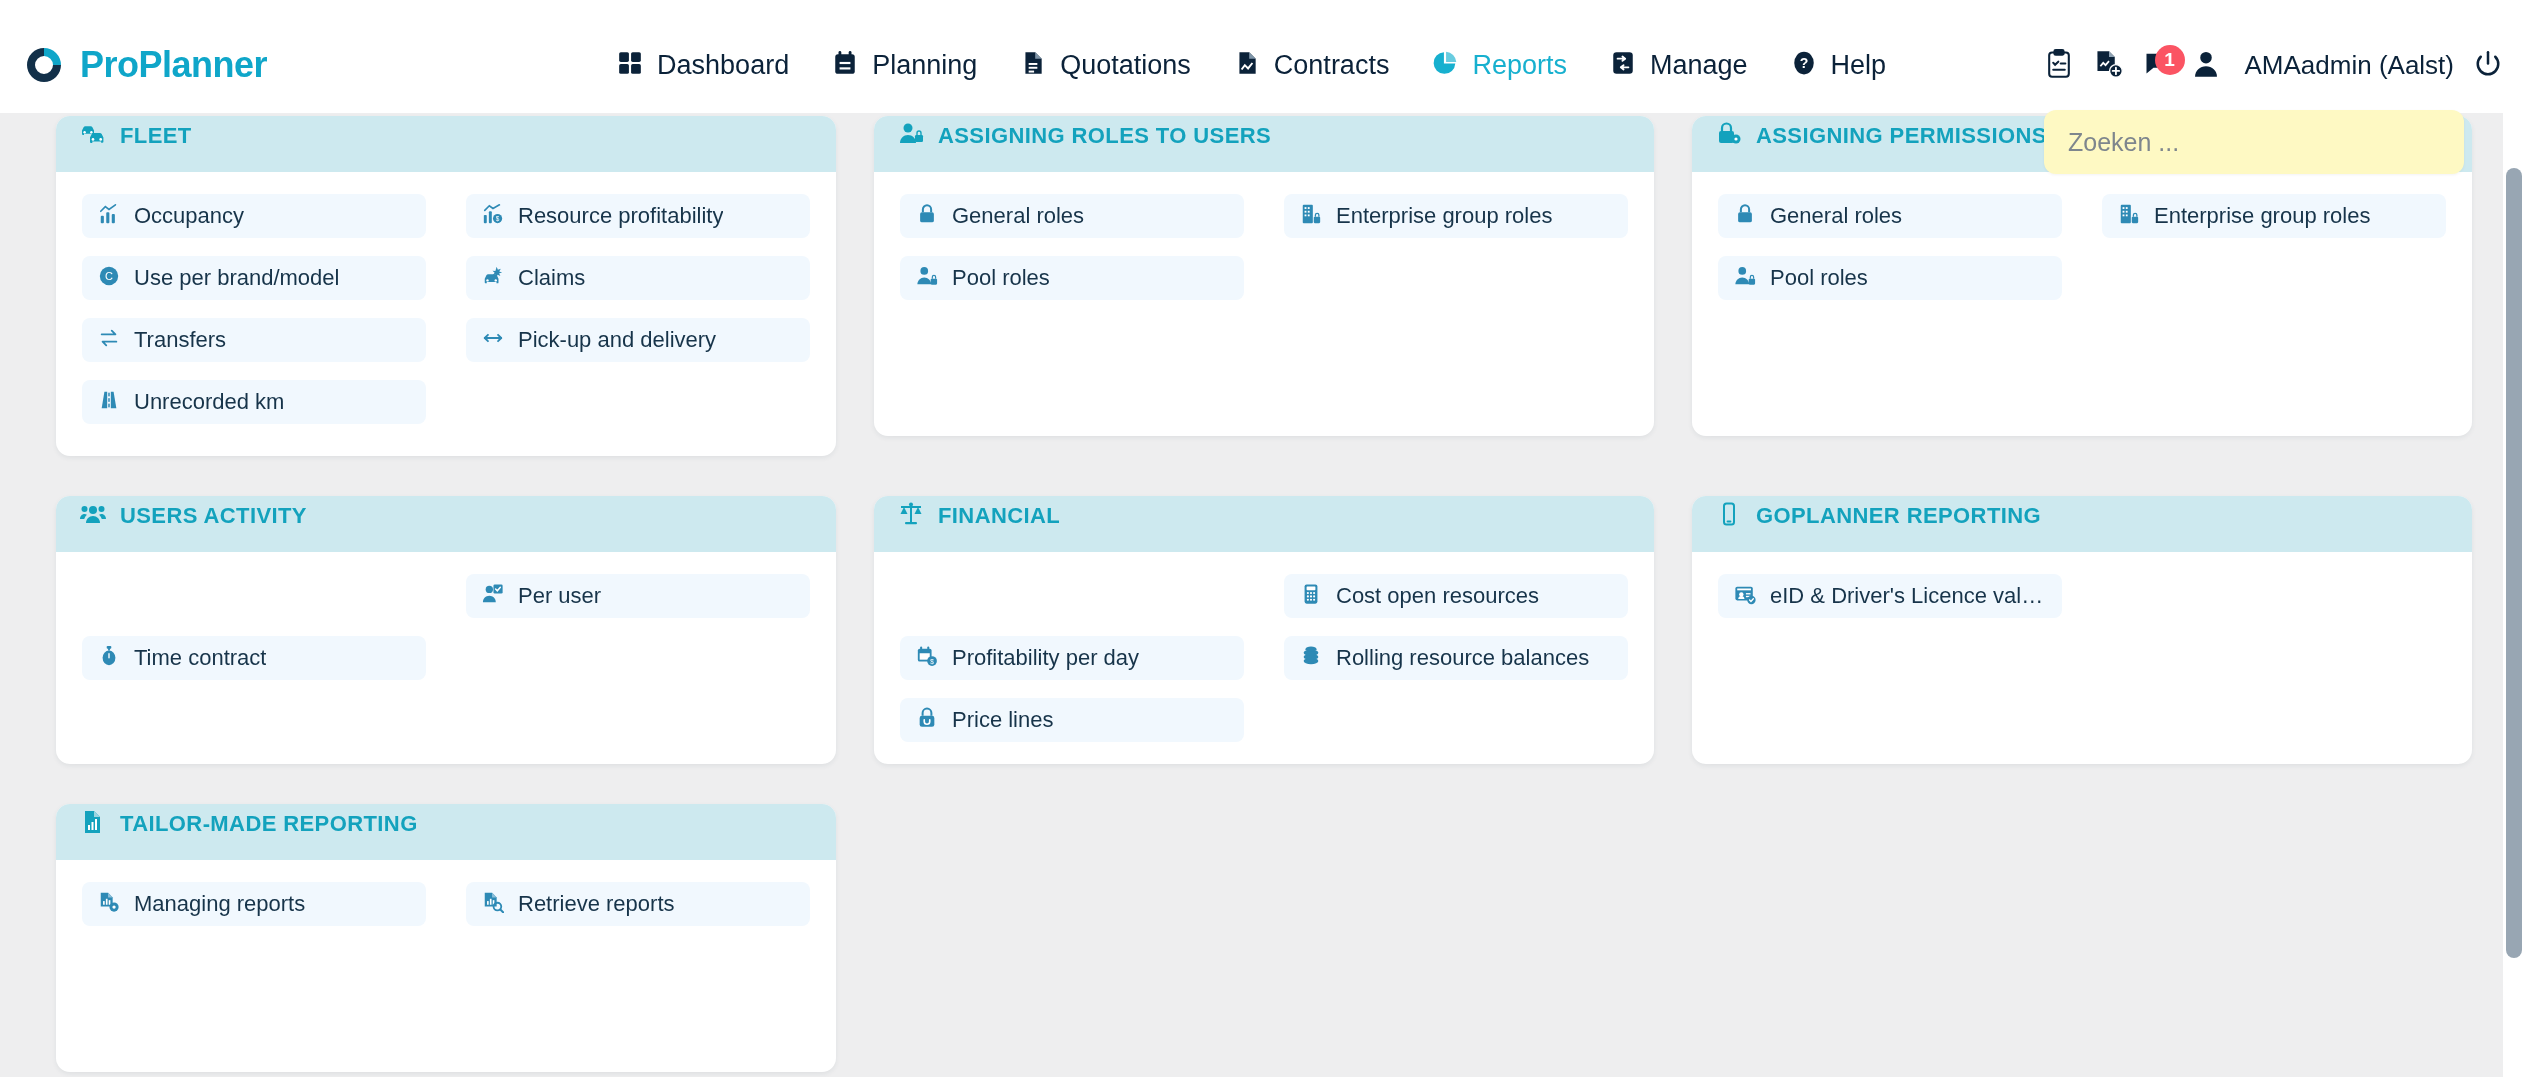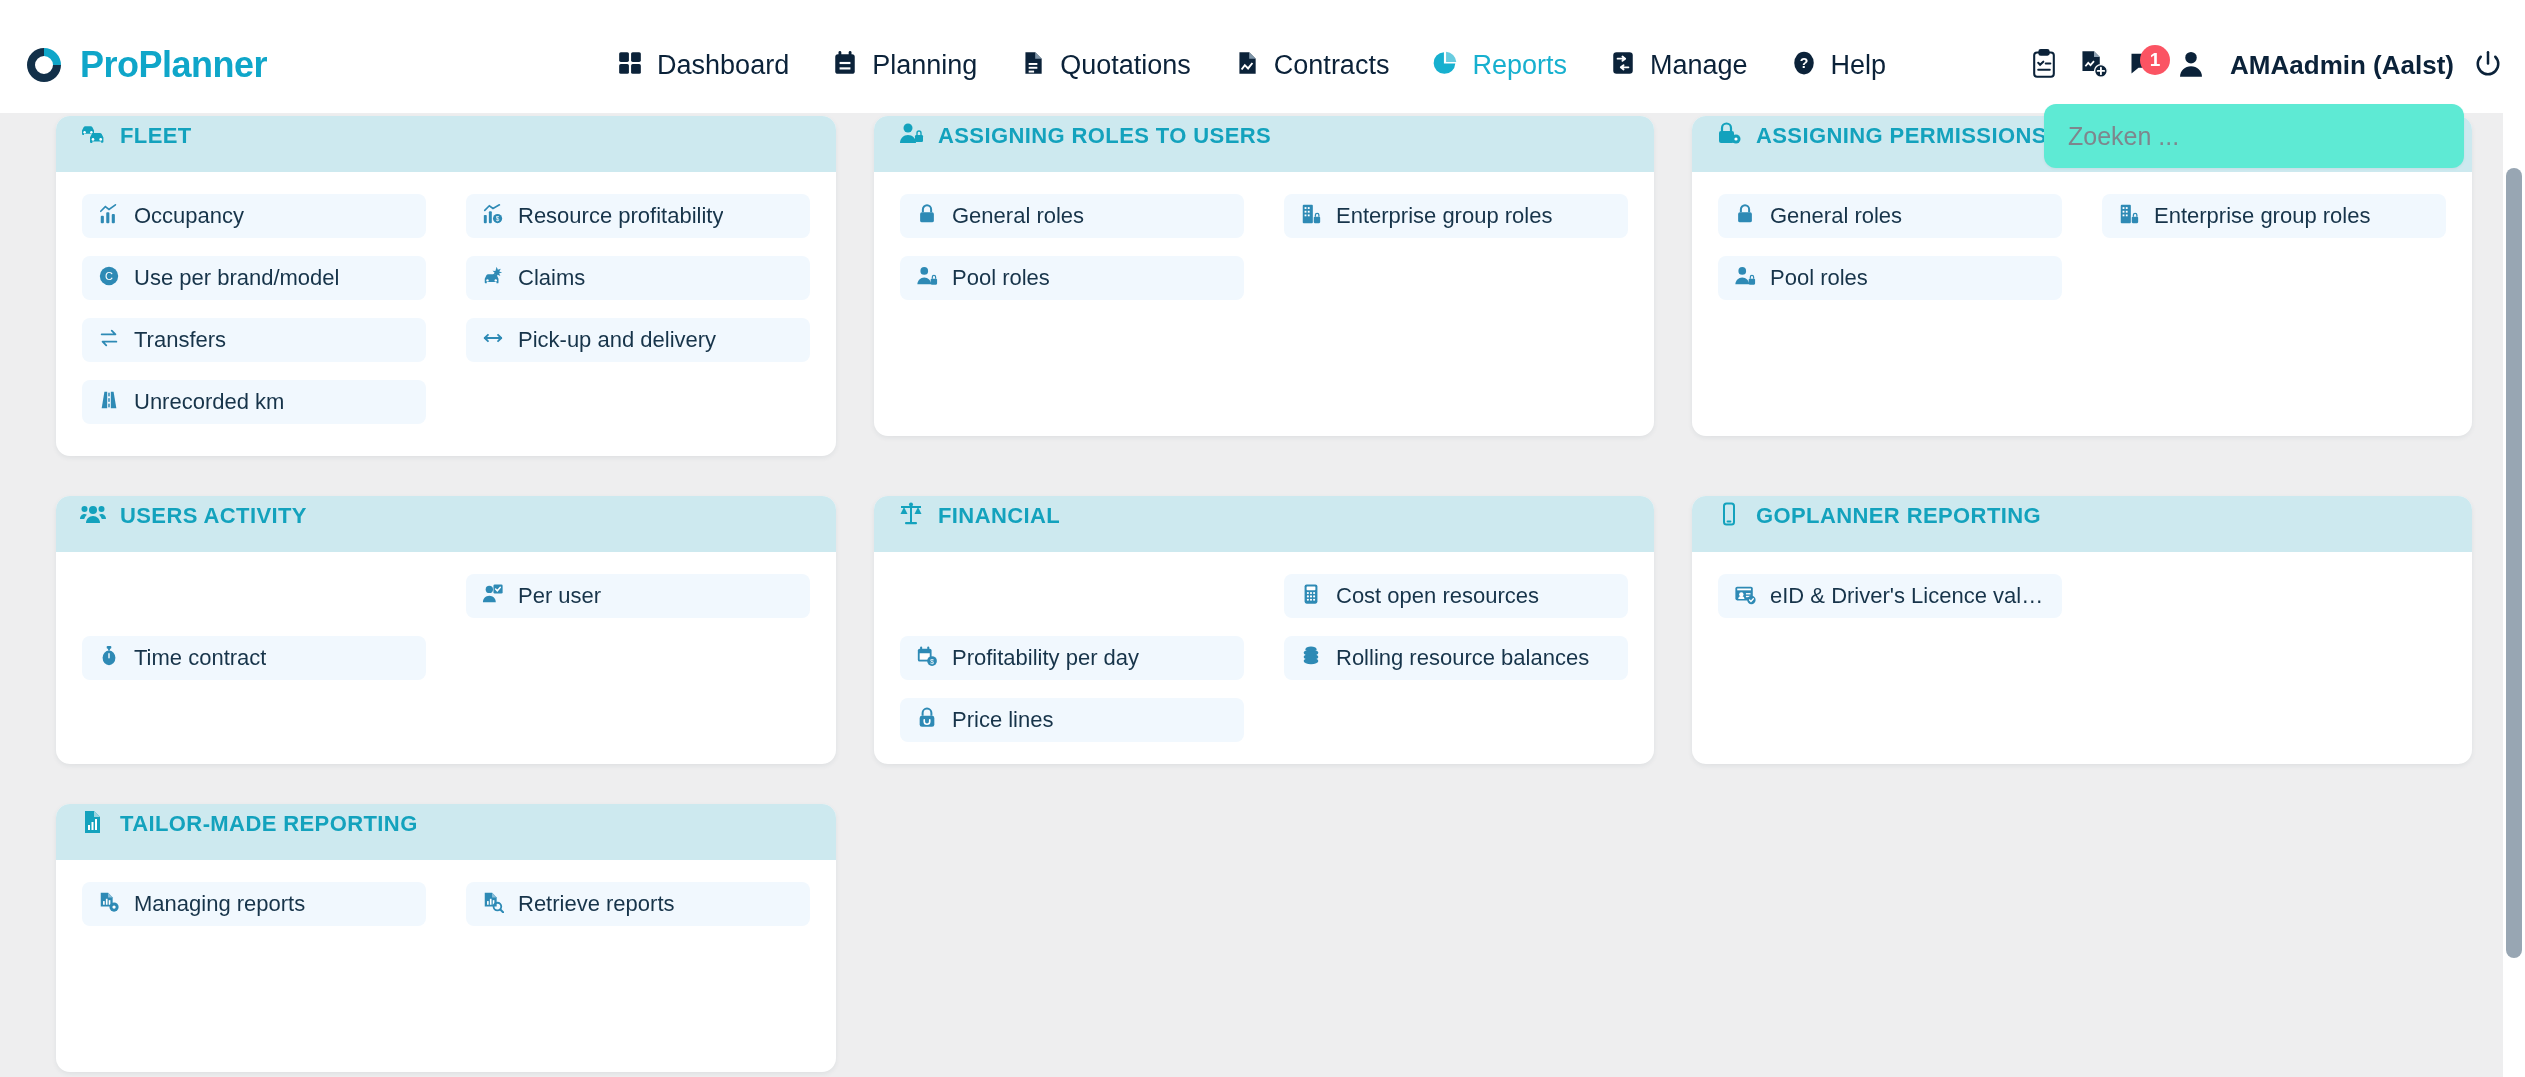--- a/index.html
+++ b/index.html
@@ -49,21 +49,21 @@
   .rn-icon { width: 30px; height: 32px; cursor: pointer; position: relative; display:block;}
   .badge-wrap { position: relative; width: 30px; height: 32px; }
   .badge {
     position: absolute; top: -4px; left: 12px;
     background: #fb5463; color: #fff;
     min-width: 30px; height: 30px; border-radius: 15px;
     font-size: 19px; font-weight: bold;
     display: flex; align-items: center; justify-content: center;
   }
   .username {
-    font-size: 26px; font-weight: bold; color: #0b2239;
+    font-size: 26px; font-weight: normal; color: #0b2239;
     white-space: nowrap; margin-left: 4px;
   }
 
   
   .scrollarea {
     position: absolute; top: 88px; left: 0;
     width: 2525px; height: 989px;
     background: #eeeeef;
     border-top-left-radius: 26px;
     border-top-right-radius: 26px;
@@ -124,23 +124,23 @@
     font-size: 22px; color: #17344a;
     white-space: nowrap; overflow: hidden; text-overflow: ellipsis;
   }
   
   .item.col1 { grid-column: 1; }
   .item.col2 { grid-column: 2; }
 
   
   .searchbox {
     position: absolute;
-    left: 2044px; top: 104px;
+    left: 2044px; top: 110px;
     width: 420px; height: 64px;
-    background: #5eead4;
+    background: #fef9c3;
     border: none; outline: none;
     border-radius: 12px;
     padding: 0 24px;
     font-size: 25px; color: #5b6670;
     font-family: "Liberation Sans", sans-serif;
     box-shadow: 0 1px 3px rgba(0,0,0,0.05);
     z-index: 40;
   }
   .searchbox::placeholder { color: #7e868d; }
 

